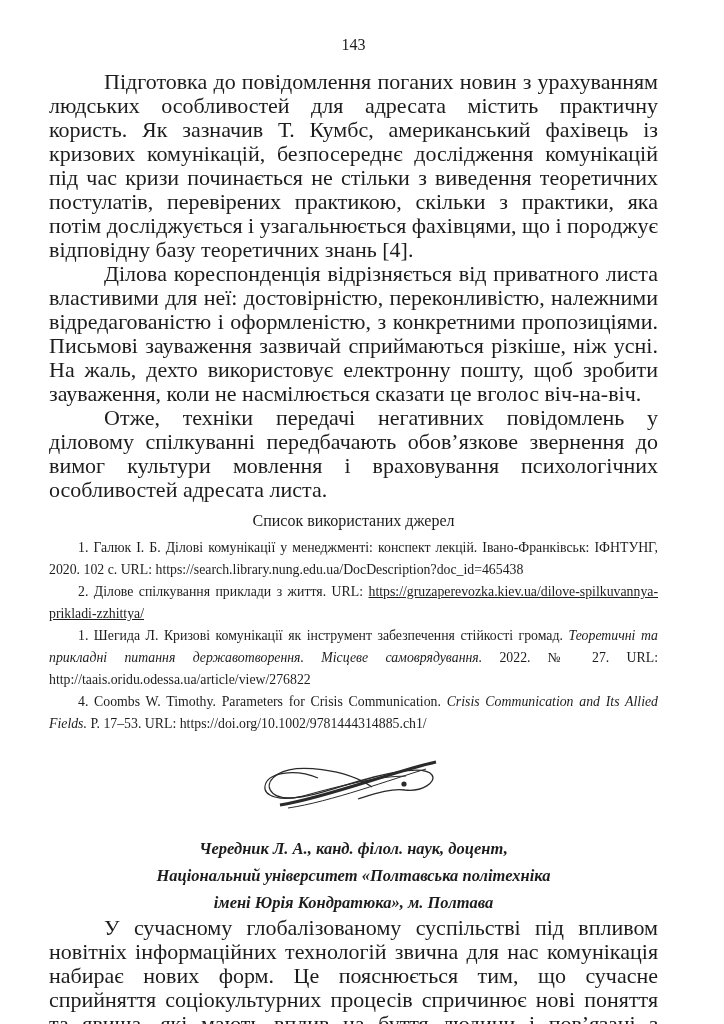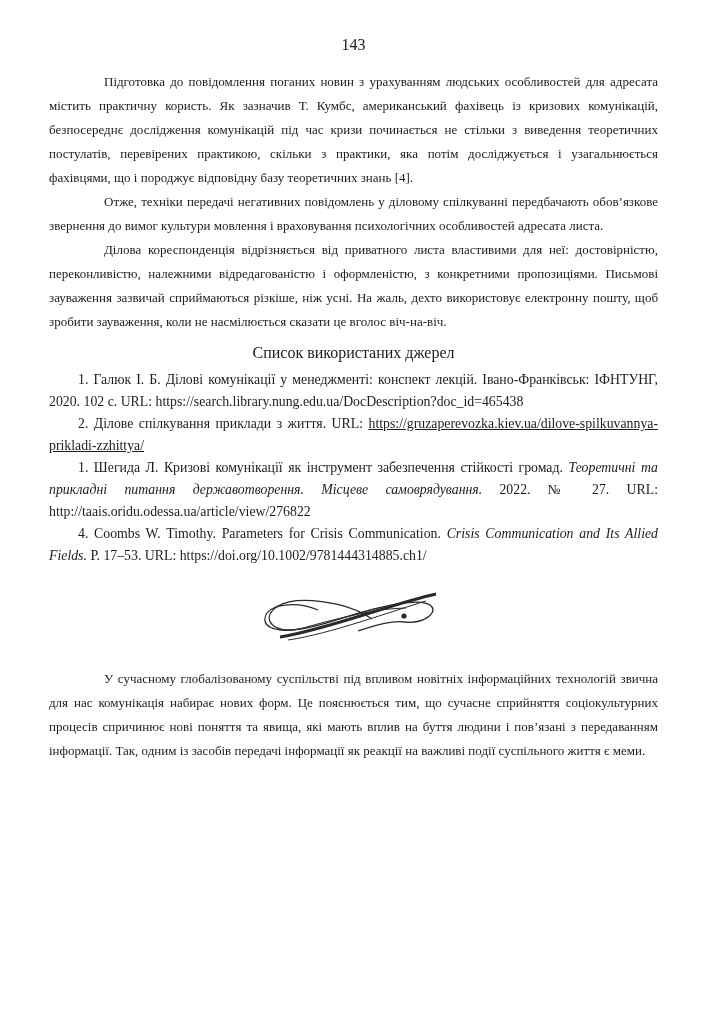--- a/index.html
+++ b/index.html
@@ -15,21 +15,21 @@
     color: #1c1c1c;
     overflow: hidden;
   }
   .pageno {
     text-align: center;
     font-size: 16px;
     margin-bottom: 16px;
   }
   p { margin: 0; }
   .body-par {
-    font-size: 13px;
+    font-size: 22px;
     line-height: 24px;
     text-align: justify;
     text-indent: 55px;
     hyphens: none;
   }
   .refs-heading {
     margin: 10px 0 7px 0;
     font-size: 16px;
     font-weight: normal;
     text-align: center;
@@ -69,39 +69,44 @@
   }
 </style>
 </head>
 <body>
 
 <div class="sheet">
 
   <div class="pageno">143</div>
 
   <p class="body-par">Підготовка до повідомлення поганих новин з урахуванням людських особливостей для адресата містить практичну користь. Як зазначив Т. Кумбс, американський фахівець із кризових комунікацій, безпосереднє дослідження комунікацій під час кризи починається не стільки з виведення теоретичних постулатів, перевірених практикою, скільки з практики, яка потім досліджується і узагальнюється фахівцями, що і породжує відповідну базу теоретичних знань [4].</p>
+  <p class="body-par">Ділова кореспонденція відрізняється від приватного листа властивими для неї: достовірністю, переконливістю, належними відредагованістю і оформленістю, з конкретними пропозиціями. Письмові зауваження зазвичай сприймаються різкіше, ніж усні. На жаль, дехто використовує електронну пошту, щоб зробити зауваження, коли не насмілюється сказати це вголос віч-на-віч.</p>
   <p class="body-par">Отже, техніки передачі негативних повідомлень у діловому спілкуванні передбачають обов’язкове звернення до вимог культури мовлення і враховування психологічних особливостей адресата листа.</p>
-  <p class="body-par">Ділова кореспонденція відрізняється від приватного листа властивими для неї: достовірністю, переконливістю, належними відредагованістю і оформленістю, з конкретними пропозиціями. Письмові зауваження зазвичай сприймаються різкіше, ніж усні. На жаль, дехто використовує електронну пошту, щоб зробити зауваження, коли не насмілюється сказати це вголос віч-на-віч.</p>
 
   <h3 class="refs-heading">Список використаних джерел</h3>
 
   <div>
     <p class="ref"><span>1. Галюк І. Б. Ділові комунікації у менеджменті: конспект лекцій. Івано-Франківськ: ІФНТУНГ, 2020. 102 с. URL: https://search.library.nung.edu.ua/DocDescription?doc_id=465438</span></p>
     <p class="ref"><span>2. Ділове спілкування приклади з життя. URL: </span><a class="ref-link">https://gruzaperevozka.kiev.ua/dilove-spilkuvannya-prikladi-zzhittya/</a></p>
     <p class="ref"><span>1. Шегида Л. Кризові комунікації як інструмент забезпечення стійкості громад. </span><span class="it">Теоретичні та прикладні питання державотворення. Місцеве самоврядування.</span><span> 2022. № 27. URL: http://taais.oridu.odessa.ua/article/view/276822</span></p>
     <p class="ref"><span>4. Coombs W. Timothy. Parameters for Crisis Communication. </span><span class="it">Crisis Communication and Its Allied Fields.</span><span> P. 17–53. URL: https://doi.org/10.1002/9781444314885.ch1/</span></p>
   </div>
 
   <div class="flourish-wrap">
     <svg width="200" height="58" viewBox="0 0 200 58" fill="none" xmlns="http://www.w3.org/2000/svg">
       <path d="M118,32 C92,14 42,8 24,19 C8,29 15,43 36,43 C58,43 88,30 120,22 C148,15 172,12 178,20 C183,27 168,37 151,35 C137,33 120,39 104,44" stroke="#2a2a2a" stroke-width="1.3" fill="none"></path>
       <path d="M64,23 C40,13 13,18 11,31 C9,41 27,47 49,41 C78,33 122,21 152,21" stroke="#2a2a2a" stroke-width="1.1" fill="none"></path>
       <path d="M26,50 C72,43 140,16 182,7" stroke="#2a2a2a" stroke-width="3" fill="none"></path>
       <path d="M34,53 C76,47 138,24 172,14" stroke="#2a2a2a" stroke-width="1" fill="none"></path>
       <circle cx="150" cy="29" r="2.6" fill="#2a2a2a"></circle>
     </svg>
   </div>
 
+  <div class="authors">
+    <div>Чередник Л. А., канд. філол. наук, доцент,</div>
+    <div>Національний університет «Полтавська політехніка</div>
+    <div>імені Юрія Кондратюка», м. Полтава</div>
+  </div>
 
 
   <p class="body-par">У сучасному глобалізованому суспільстві під впливом новітніх інформаційних технологій звична для нас комунікація набирає нових форм. Це пояснюється тим, що сучасне сприйняття соціокультурних процесів спричинює нові поняття та явища, які мають вплив на буття людини і пов’язані з передаванням інформації. Так, одним із засобів передачі інформації як реакції на важливі події суспільного життя є меми.</p>
 
 </div>
 
 </body></html>

